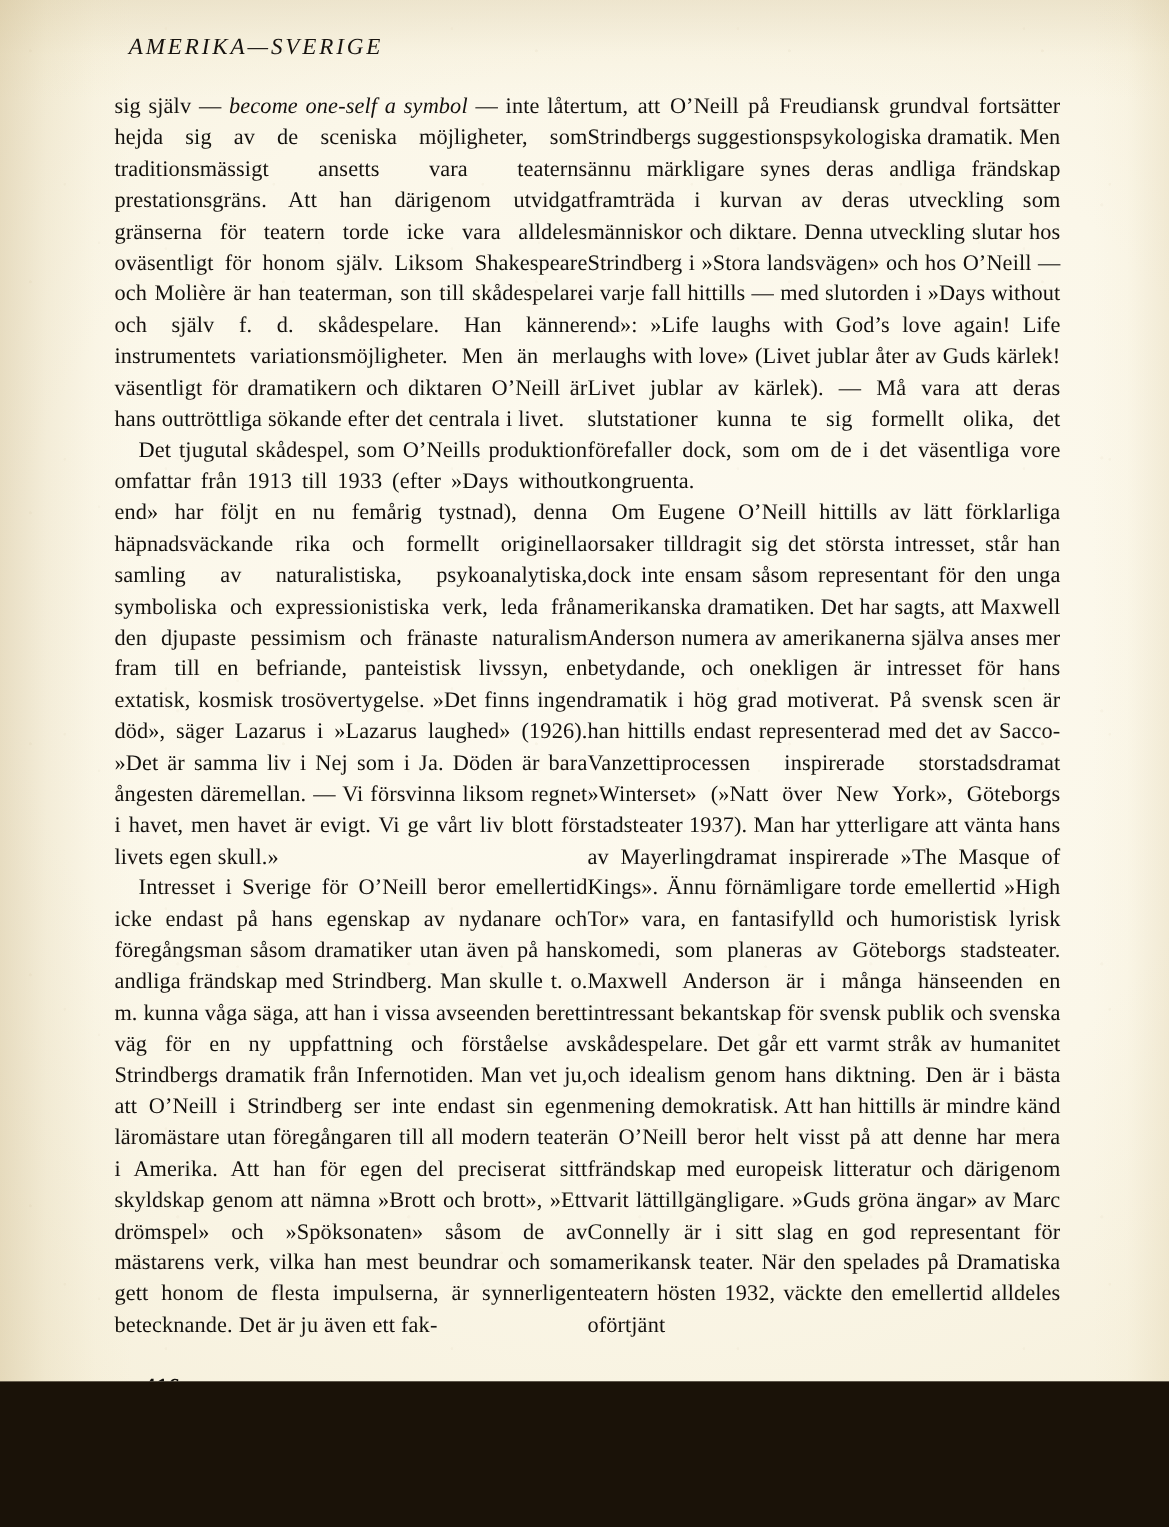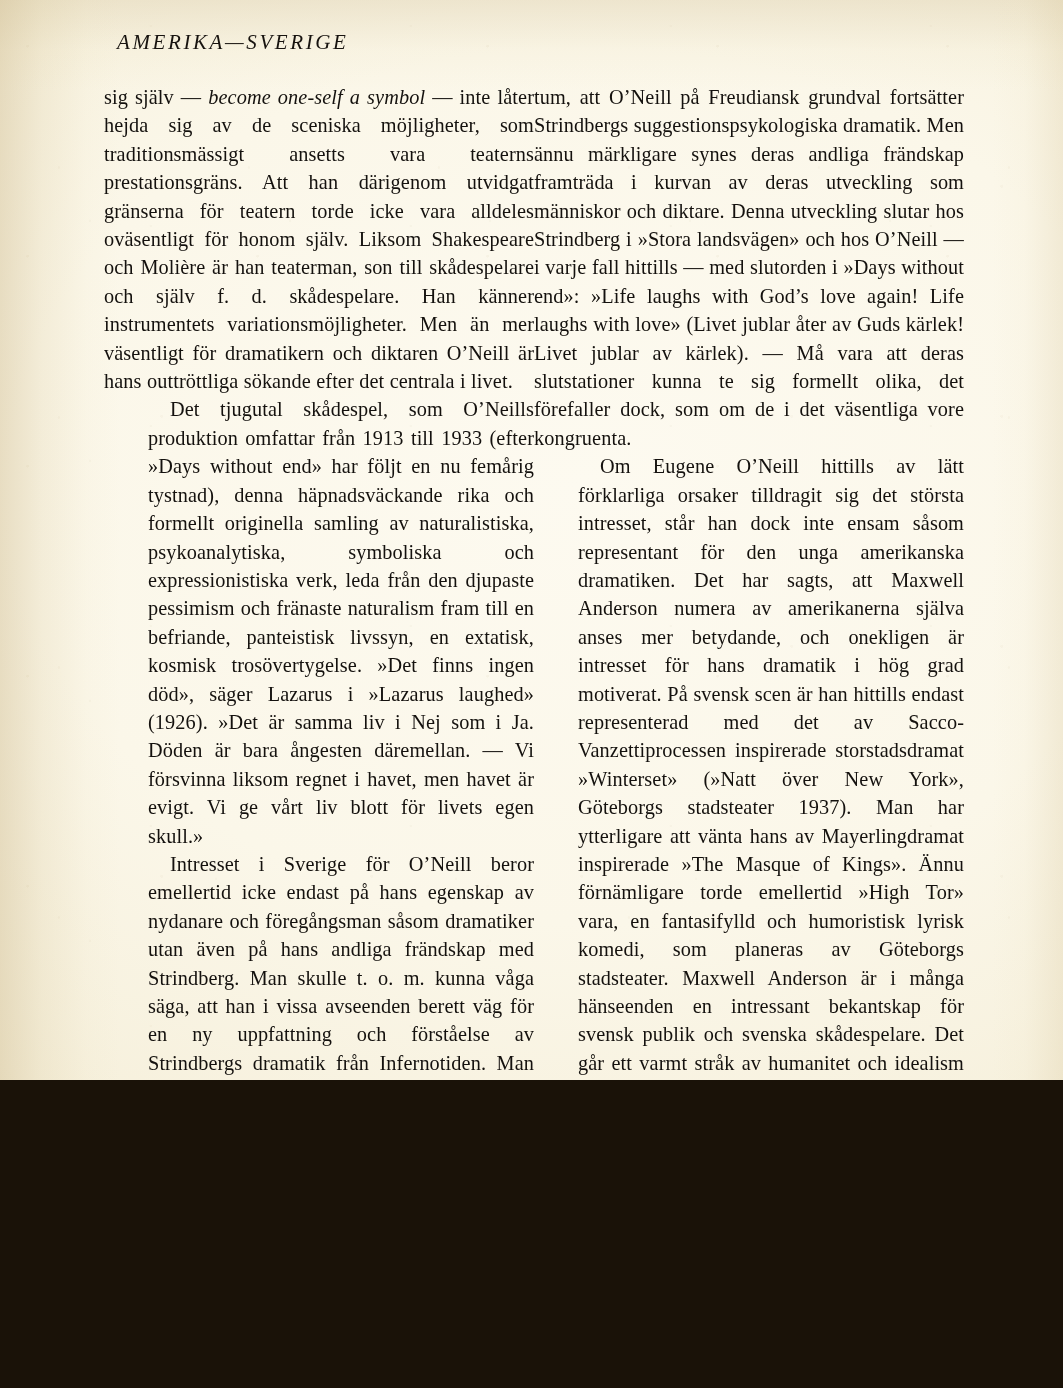--- a/index.html
+++ b/index.html
@@ -4,21 +4,21 @@
 <style>
   html, body {
     margin: 0;
     padding: 0;
     background: #1a1208;
   }
 
   .page {
     position: relative;
     width: 1063px;
-    height: 1080px;
+    height: 1256px;
     margin: 0;
     overflow: hidden;
     background:
       radial-gradient(ellipse 120% 90% at 55% 45%, #fdfaf0 0%, #fbf7e9 45%, #f6f0dc 75%, #f0e8cf 100%);
     font-family: "Liberation Serif", "DejaVu Serif", serif;
     color: #151210;
   }
 
   
   .paper-left-shade {
@@ -105,21 +105,20 @@
     font-size: 20.3px;
     line-height: 28.4px;
     letter-spacing: 0.1px;
     word-spacing: 0.2px;
     color: #14110e;
     hyphens: none;
   }
 
   .col p.indent {
     text-indent: 22px;
-    margin-left: 44px;
   }
 
   .col p em {
     font-style: italic;
   }
 
   .folio {
     position: absolute;
     left: 131px;
     top: 1248px;

